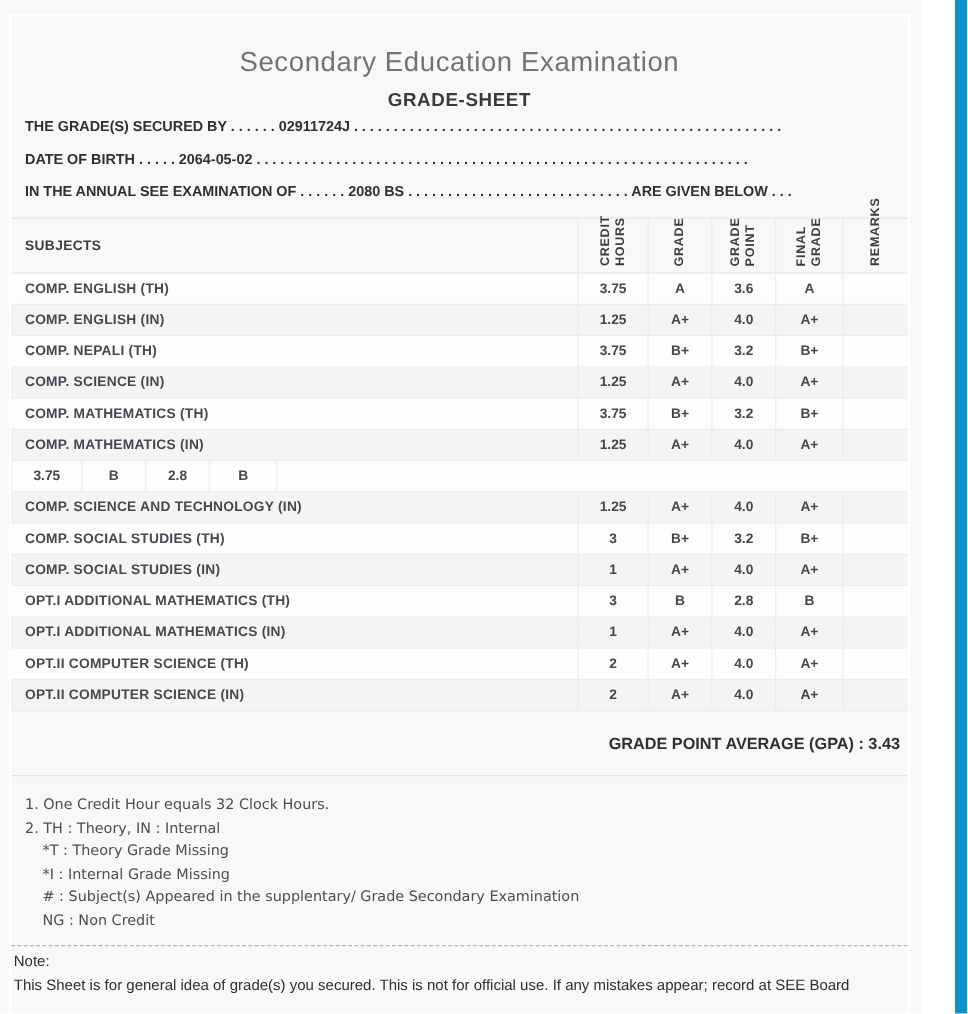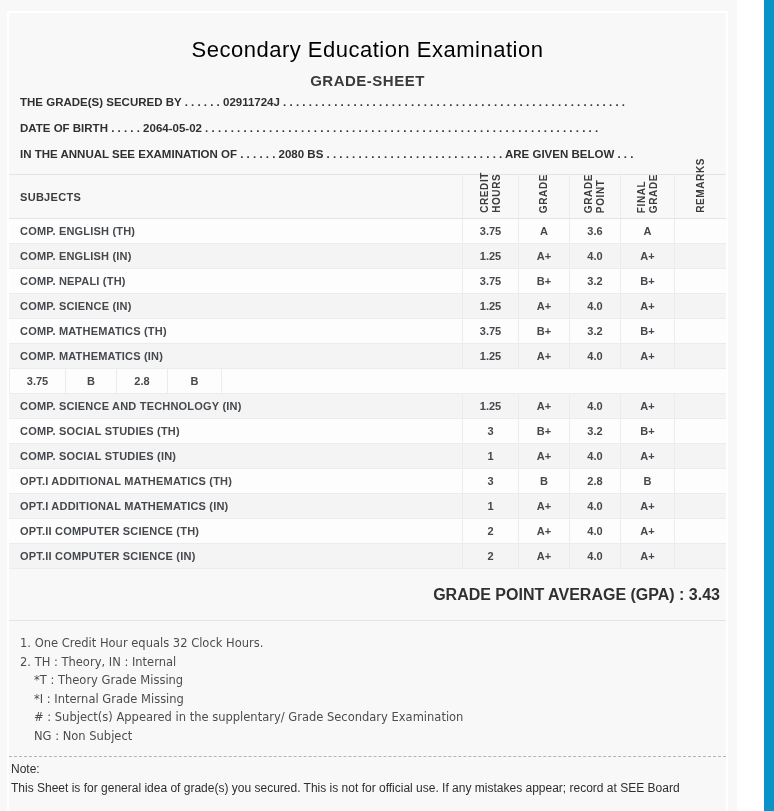--- a/index.html
+++ b/index.html
@@ -7,21 +7,21 @@
               font-family:"Liberation Sans", sans-serif; }
   .viewport { position:relative; width:774px; height:811px; overflow:hidden; background:#ffffff; }
 
   .bg-strip { position:absolute; left:0; top:0; width:737px; height:811px; background:#f8f8f8; }
   .scrollbar { position:absolute; right:0; top:0; width:10px; height:811px; background:#0a93c8; }
 
   .page { position:absolute; left:7px; top:11px; width:721px; height:880px;
           border:2px solid #ffffff; }
 
   .title { margin-top:24px; text-align:center; font-size:22px; letter-spacing:0.5px;
-           color:#000000; }
+           color:#737373; }
   .subtitle { margin-top:9px; text-align:center; font-size:15px; font-weight:700;
               letter-spacing:0.5px; color:#3a3a3a; }
 
   .info { margin-top:7px; padding:0 11px; }
   .info-line { margin-bottom:13px; font-size:11.5px; line-height:13px; font-weight:700;
                color:#303030; white-space:nowrap; overflow:hidden; }
 
   
   .gtable { width:100%; }
   .thead { display:flex; height:45px; border-top:1px solid #e4e4e4; border-bottom:1px solid #e4e4e4; }
@@ -38,21 +38,21 @@
 
   .trow { display:flex; height:25px; border-bottom:1px solid #ececec; }
   .trow:nth-child(even) { background:#f4f4f4; }
   .trow:nth-child(odd)  { background:#fdfdfd; }
   .cell { display:flex; align-items:center; font-size:11px; font-weight:700; color:#45484c; }
   .cell.subj { flex:1; padding-left:11px; letter-spacing:0.2px; }
   .cell.num  { justify-content:center; border-left:1px solid #ececec; }
 
   .gpa-row { display:flex; align-items:center; justify-content:flex-end; height:52px;
              border-bottom:1px solid #e4e4e4; padding-right:6px;
-             font-size:16px; font-weight:700; color:#303030; }
+             font-size:13px; font-weight:700; color:#303030; }
 
   .notes { margin-top:13px; padding:0 11px; font-family:"DejaVu Sans", sans-serif;
            font-size:11.5px; line-height:18.5px; color:#4d4d4d; }
   .note-line { white-space:nowrap; }
   .note-line.indent { padding-left:14px; }
 
   .footer { margin-top:11px; }
   .dashed { border-top:1px dashed #b5b5b5; width:100%; }
   .footer-note { margin-top:5px; padding-left:2px; font-size:12px; color:#2f2f2f; }
   .footer-disclaimer { margin-top:5px; padding-left:2px; font-size:12px; color:#2f2f2f;
@@ -241,21 +241,21 @@
 
         </div>
       <div>
 
           <div class="note-line indent">*T : Theory Grade Missing</div>
 
           <div class="note-line indent">*I : Internal Grade Missing</div>
 
           <div class="note-line indent"># : Subject(s) Appeared in the supplentary/ Grade Secondary Examination</div>
 
-          <div class="note-line indent">NG : Non Subject</div>
+          <div class="note-line indent">NG : Non Credit</div>
         </div>
     </div>
 
     <div class="footer">
       <div class="dashed"></div>
       <div class="footer-note">Note:</div>
       <div class="footer-disclaimer">This Sheet is for general idea of grade(s) you secured. This is not for official use. If any mistakes appear; record at SEE Board</div>
     </div>
 
   </div>

